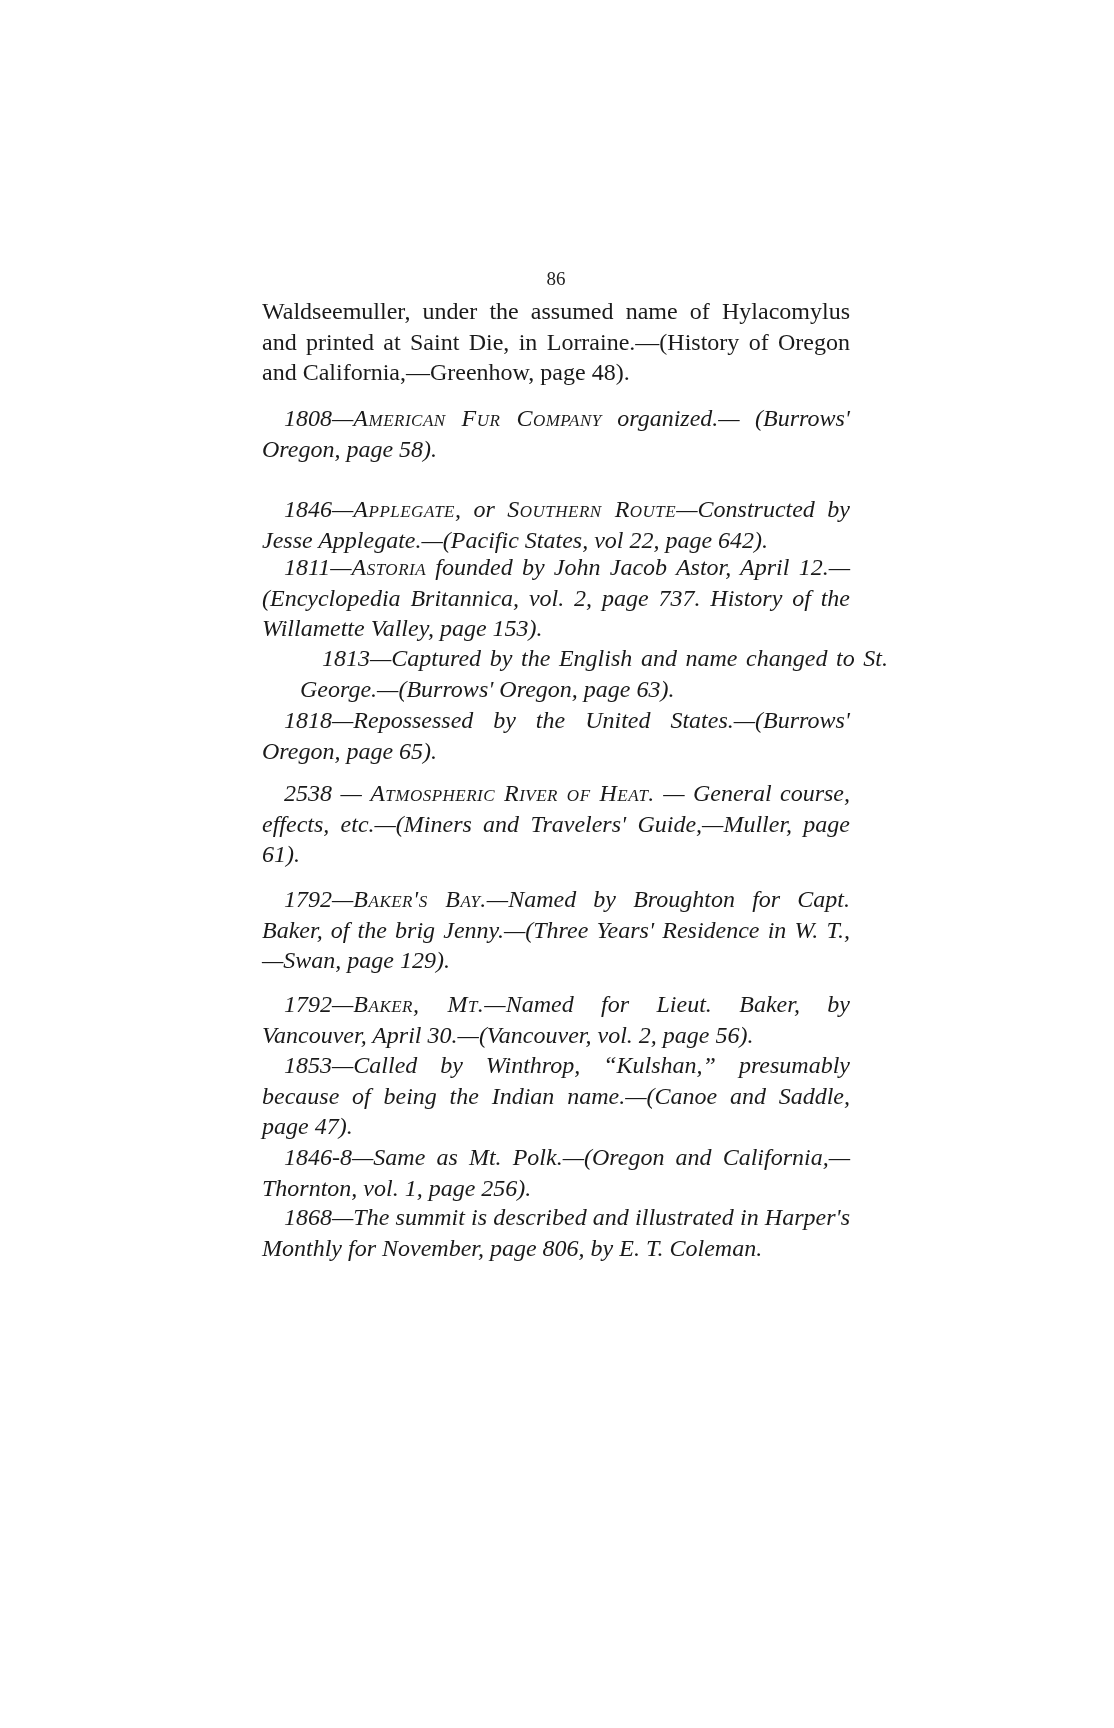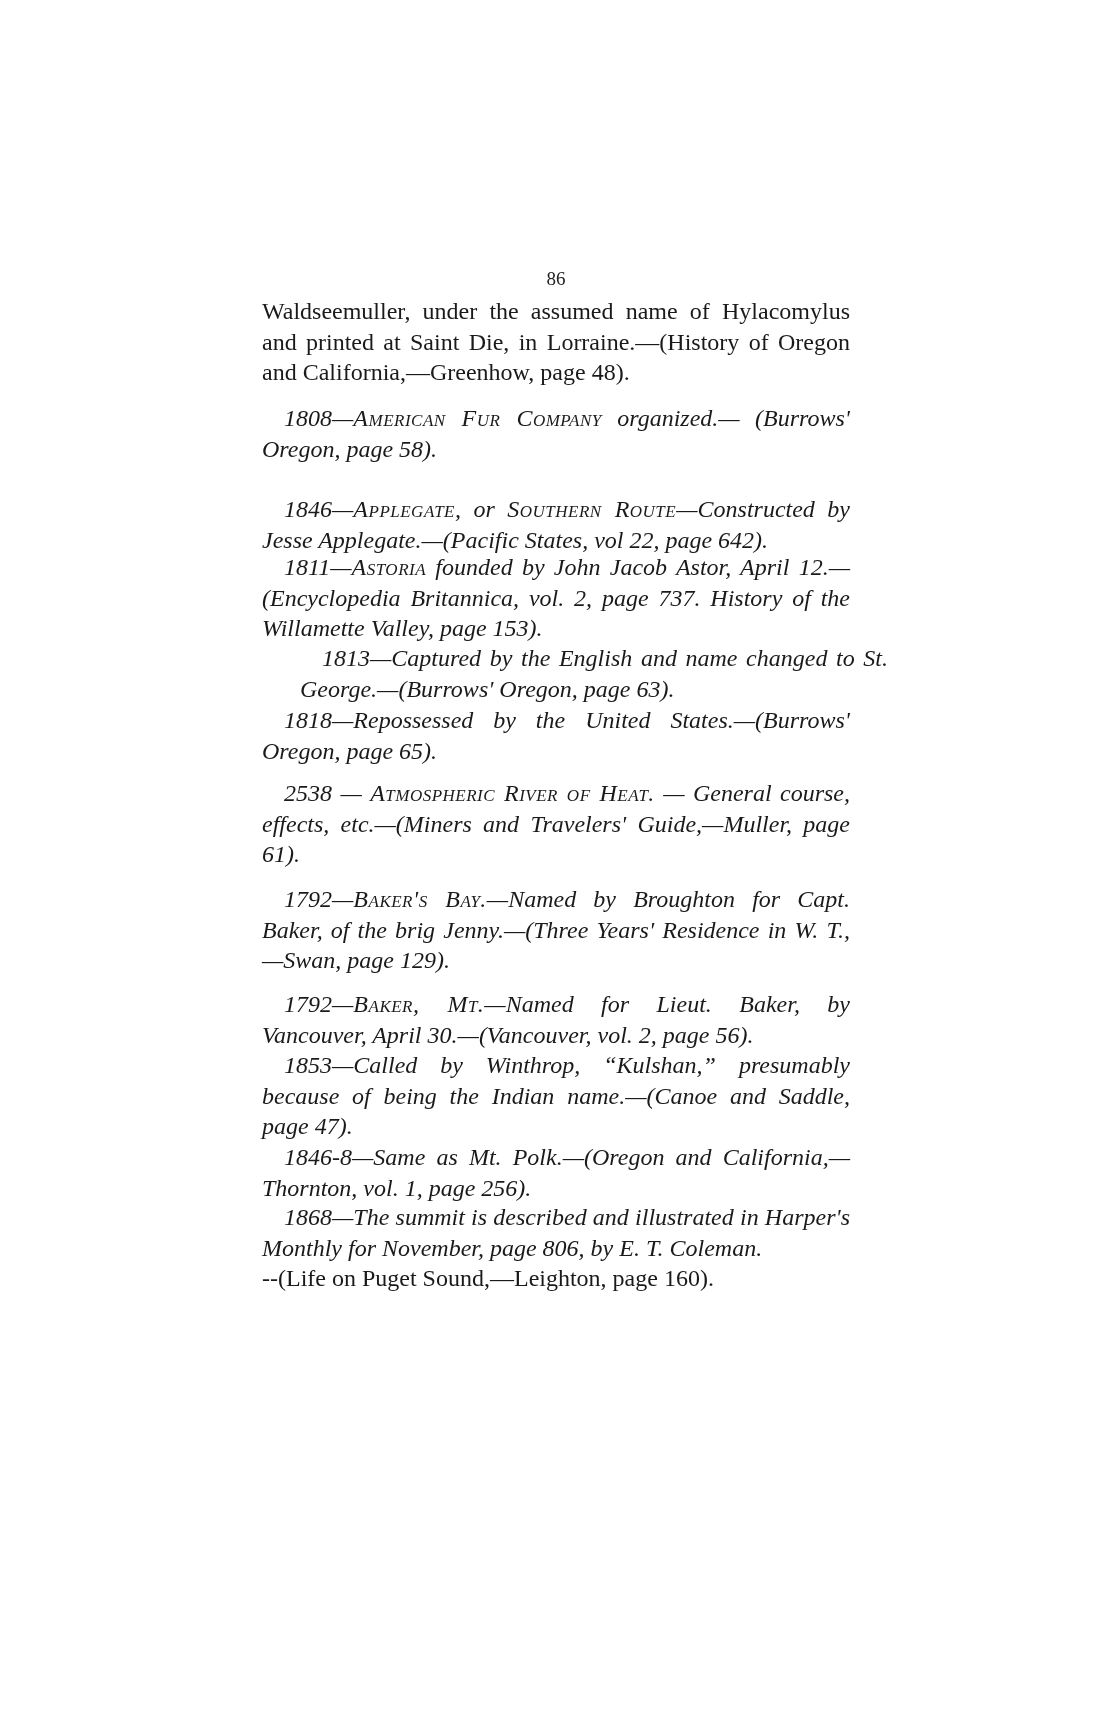--- a/index.html
+++ b/index.html
@@ -92,14 +92,13 @@
 
 <div class="text-block" style="top:1142px;">
   <p class="indent">1846-8—Same as Mt. Polk.—(Oregon and California,—Thornton, vol. 1, page 256).</p>
 </div>
 
 <div class="text-block" style="top:1202px;">
   <p class="indent">1868—The summit is described and illustrated in Harper's Monthly for November, page 806, by E. T. Coleman.</p>
 </div>
 
 <div class="text-block" style="top:1263px;">
-  <p style="text-align:left;">--(Life on Puget Sound,—Leighton, page 160).</p>
 </div>
 
 </body></html>

